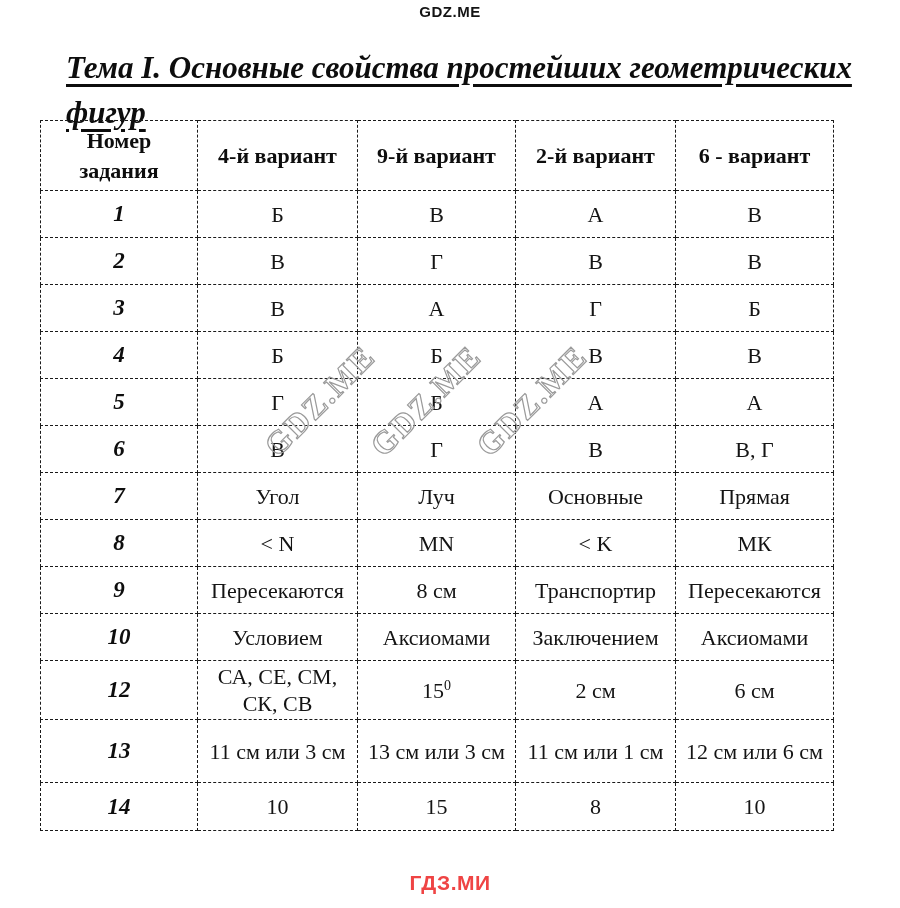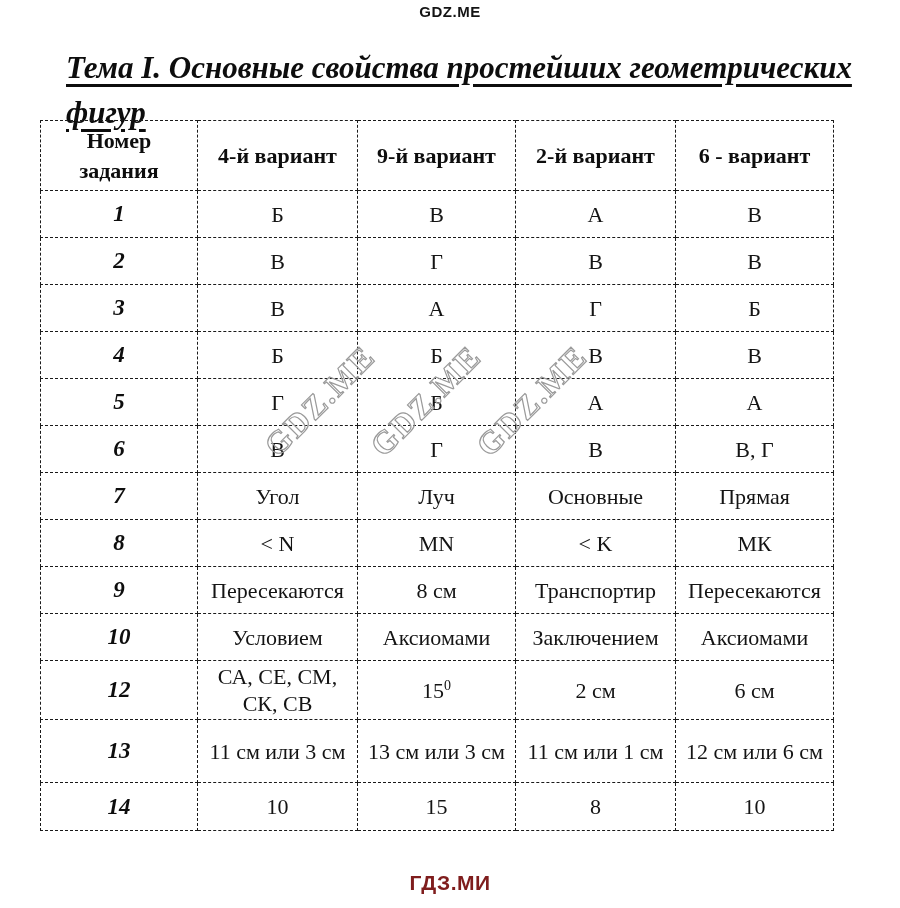--- a/index.html
+++ b/index.html
@@ -226,13 +226,13 @@
         <td class="answer-cell">8</td>
         <td class="answer-cell">10</td>
       </tr>
     </tbody>
 </table>
 
 <div class="watermark" style="left: 320px; top: 401px; -webkit-text-stroke: 1.2px rgb(154, 154, 154);">GDZ.ME</div>
 <div class="watermark" style="left: 426px; top: 401px; -webkit-text-stroke: 1.2px rgb(154, 154, 154);">GDZ.ME</div>
 <div class="watermark" style="left: 532px; top: 401px; -webkit-text-stroke: 1.2px rgb(154, 154, 154);">GDZ.ME</div>
 
-<div class="bottom-logo" style="color: #7f1d1d;">ГДЗ.МИ</div>
+<div class="bottom-logo" style="color: #ef4444;">ГДЗ.МИ</div>
 
 </body></html>

